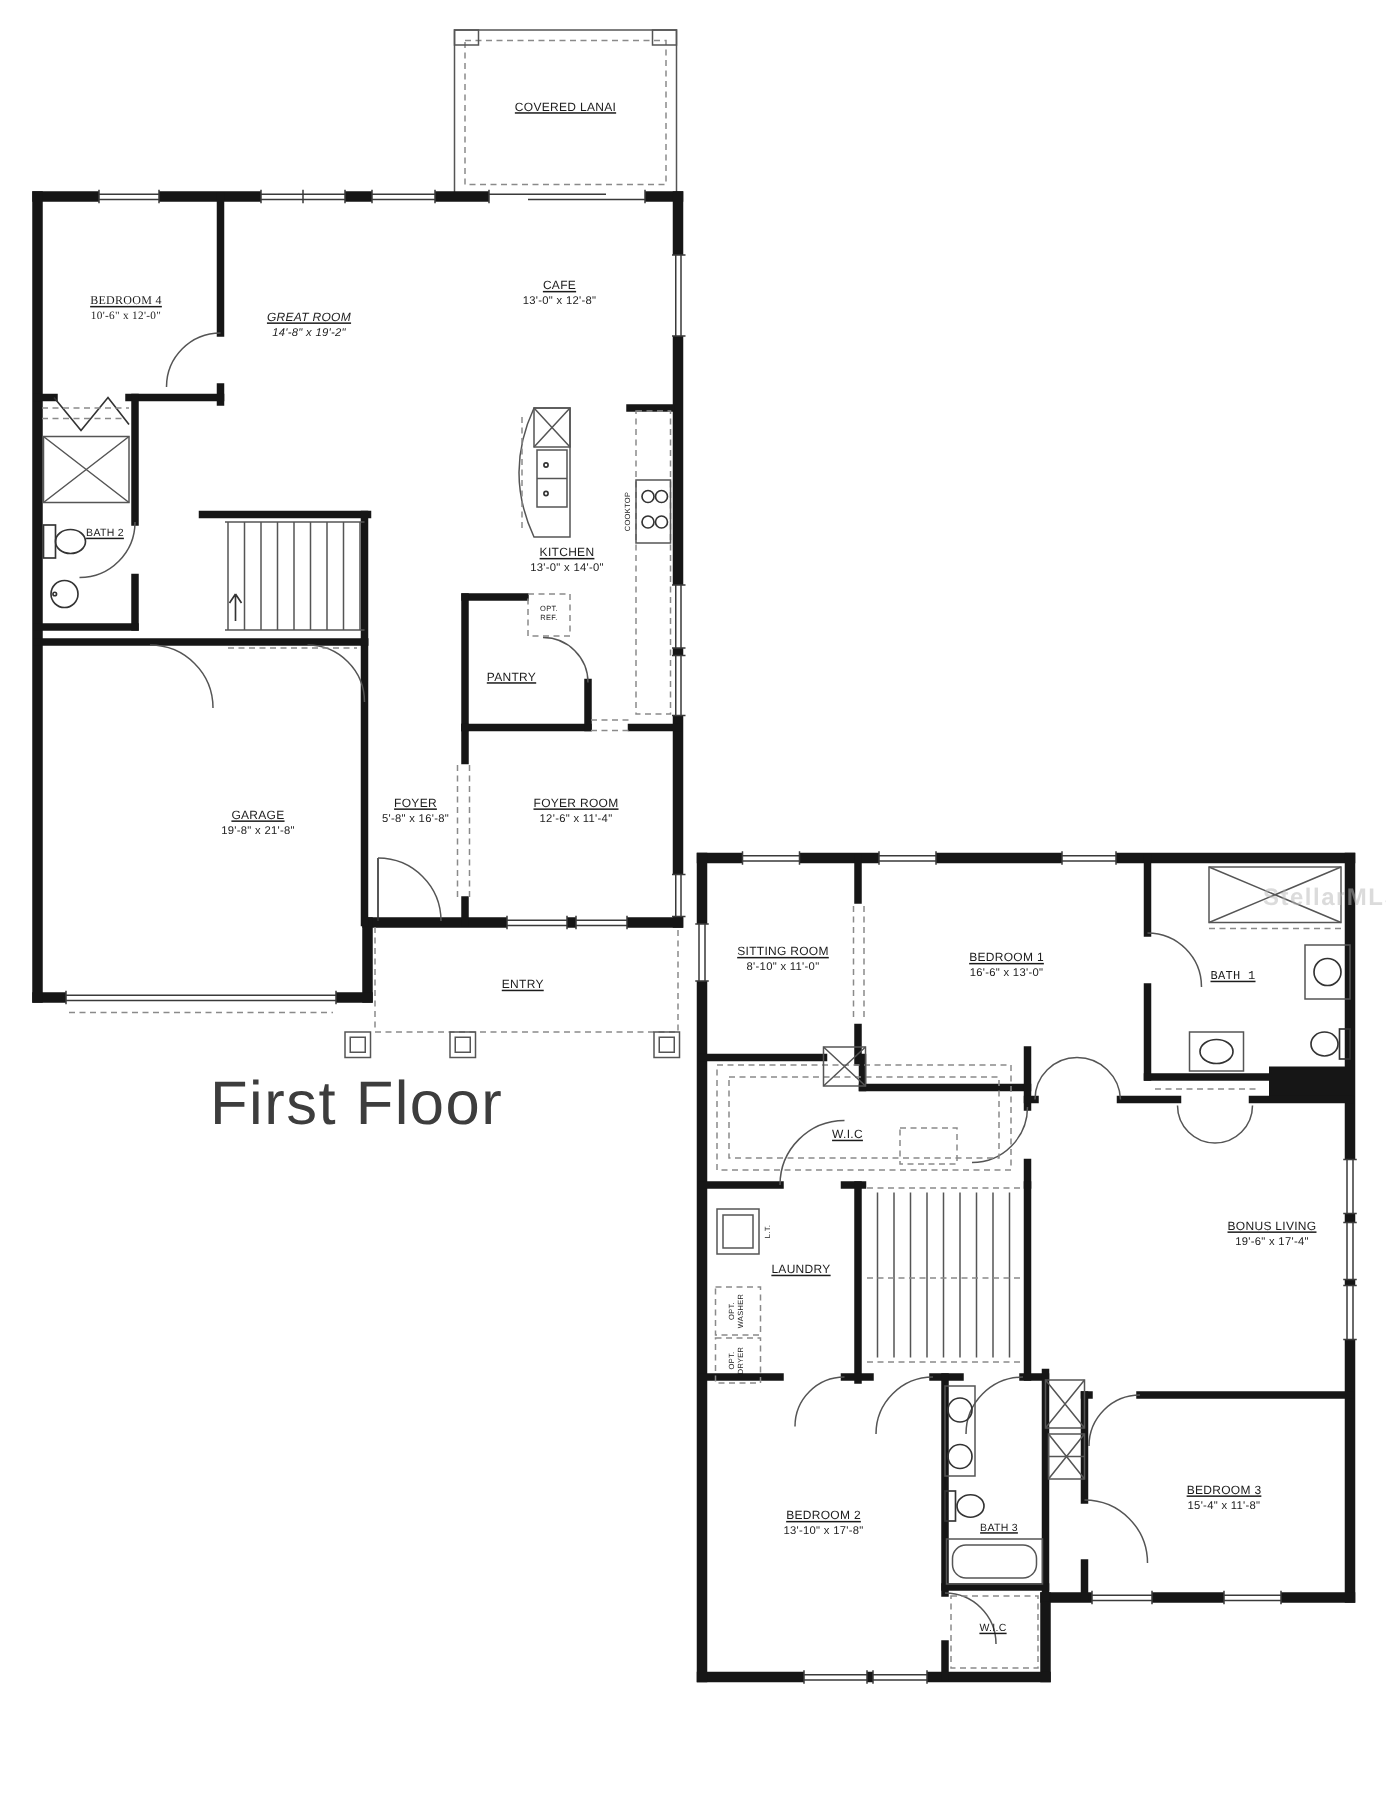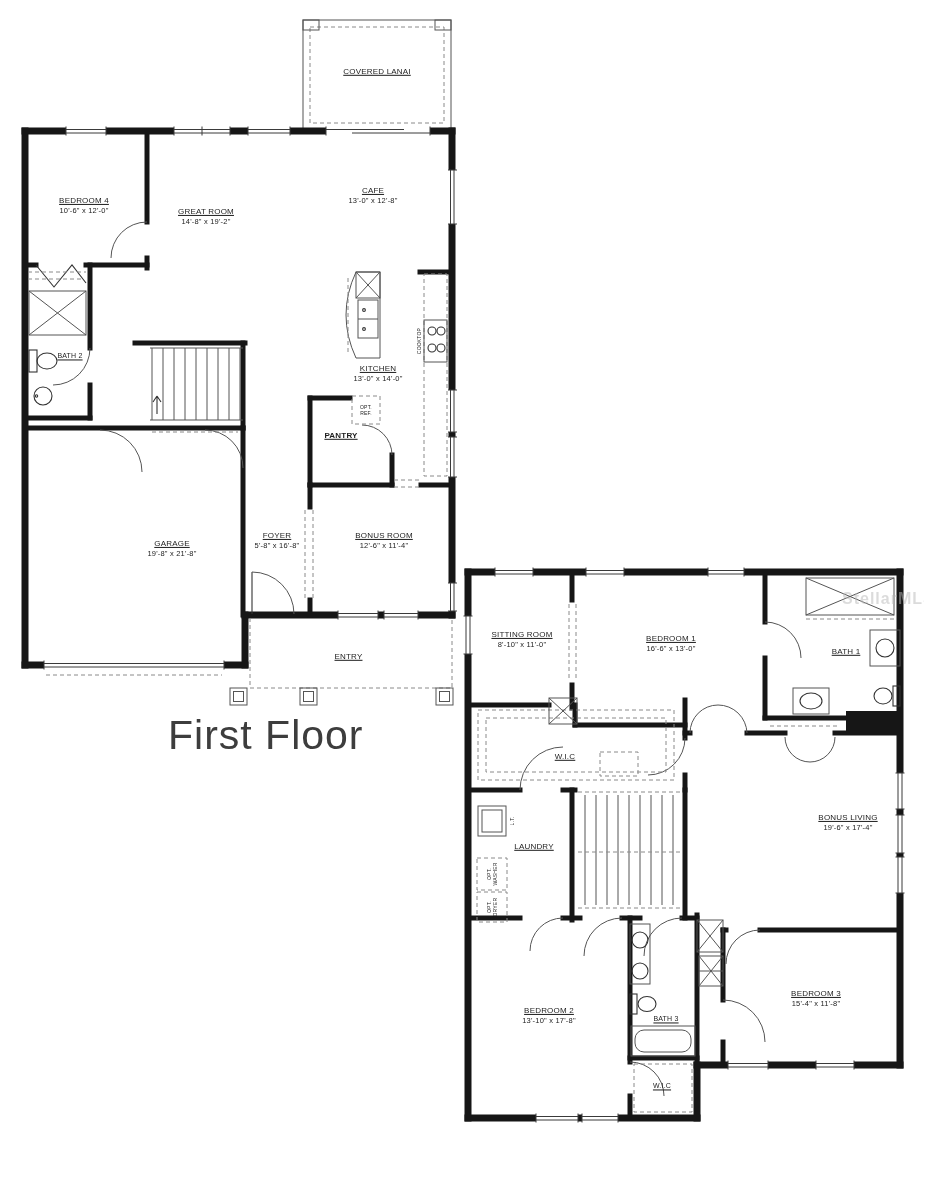--- a/index.html
+++ b/index.html
@@ -306,73 +306,73 @@
       <path class="wl" d="M728 1060.5 V1069.5 M768 1060.5 V1069.5 M728 1063.5 H768 M728 1067 H768"></path>
       <rect class="wht" x="816" y="1060.5" width="38" height="9"></rect>
       <path class="wl" d="M816 1060.5 V1069.5 M854 1060.5 V1069.5 M816 1063.5 H854 M816 1067 H854"></path>
     </g>
   </g>
 </svg>
 
 <div class="room-label" style="left:377px;top:72px;">
   <span class="nm">COVERED LANAI</span>
 </div>
-<div class="room-label" style="left:84px;top:206px;">
+<div class="room-label" style="left:84px;top:206px;font-family:Liberation Serif, serif;">
   <span class="nm">BEDROOM 4</span>
   <span class="dims">10'-6" x 12'-0"</span>
 </div>
-<div class="room-label" style="left:206px;top:217px;">
+<div class="room-label" style="left:206px;top:217px;font-style:italic;">
   <span class="nm">GREAT ROOM</span>
   <span class="dims">14'-8" x 19'-2"</span>
 </div>
 <div class="room-label" style="left:373px;top:196px;">
   <span class="nm">CAFE</span>
   <span class="dims">13'-0" x 12'-8"</span>
 </div>
 <div class="room-label" style="left:378px;top:374px;">
   <span class="nm">KITCHEN</span>
   <span class="dims">13'-0" x 14'-0"</span>
 </div>
 <div class="room-label sm" style="left:70px;top:356px;">
   <span class="nm">BATH 2</span>
 </div>
 <div class="room-label tiny" style="left:366px;top:410px;width:24px;">
   <span>OPT. REF.</span>
 </div>
 <div class="room-label rot tiny" style="left:420px;top:341px;">
   <span>COOKTOP</span>
 </div>
-<div class="room-label" style="left:341px;top:436px;font-weight:bold;">
+<div class="room-label" style="left:341px;top:452px;">
   <span class="nm">PANTRY</span>
 </div>
 <div class="room-label" style="left:277px;top:541px;">
   <span class="nm">FOYER</span>
   <span class="dims">5'-8" x 16'-8"</span>
 </div>
 <div class="room-label" style="left:384px;top:541px;">
-  <span class="nm">BONUS ROOM</span>
+  <span class="nm">FOYER ROOM</span>
   <span class="dims">12'-6" x 11'-4"</span>
 </div>
 <div class="room-label" style="left:132px;top:549px;margin-left:40px;">
   <span class="nm">GARAGE</span>
   <span class="dims">19'-8" x 21'-8"</span>
 </div>
 <div class="room-label" style="left:342px;top:657px;padding-left:13px;">
   <span class="nm">ENTRY</span>
 </div>
 
 <div class="room-label" style="left:522px;top:640px;">
   <span class="nm">SITTING ROOM</span>
   <span class="dims">8'-10" x 11'-0"</span>
 </div>
 <div class="room-label" style="left:671px;top:644px;">
   <span class="nm">BEDROOM 1</span>
   <span class="dims">16'-6" x 13'-0"</span>
 </div>
-<div class="room-label" style="left:846px;top:652px;">
+<div class="room-label" style="left:822px;top:652px;font-family:Liberation Mono, monospace;">
   <span class="nm">BATH 1</span>
 </div>
 <div class="room-label" style="left:565px;top:757px;">
   <span class="nm">W.I.C</span>
 </div>
 <div class="room-label" style="left:534px;top:847px;">
   <span class="nm">LAUNDRY</span>
 </div>
 <div class="room-label rot tiny" style="left:513px;top:821px;">
   <span>L.T.</span>
@@ -395,17 +395,17 @@
   <span class="nm">BATH 3</span>
 </div>
 <div class="room-label" style="left:816px;top:999px;">
   <span class="nm">BEDROOM 3</span>
   <span class="dims">15'-4" x 11'-8"</span>
 </div>
 <div class="room-label sm" style="left:662px;top:1086px;">
   <span class="nm">W.I.C</span>
 </div>
 
-<div class="floor-title" style="left:168px;top:712px;">First Floor</div>
+<div class="floor-title" style="left:140px;top:712px;">First Floor</div>
 
 <div class="watermark" style="left:842px;top:590px;">StellarMLS</div>
 
 </div>
 
 </body></html>

